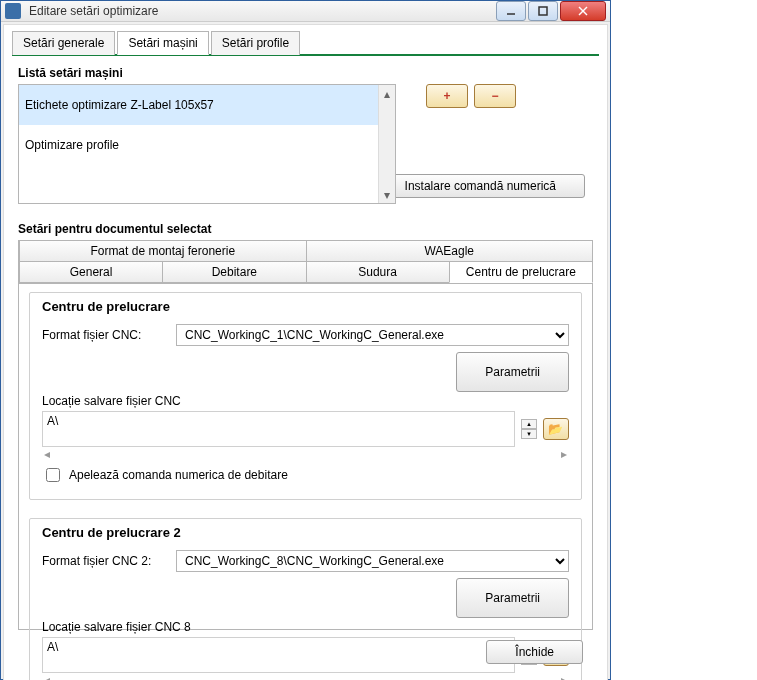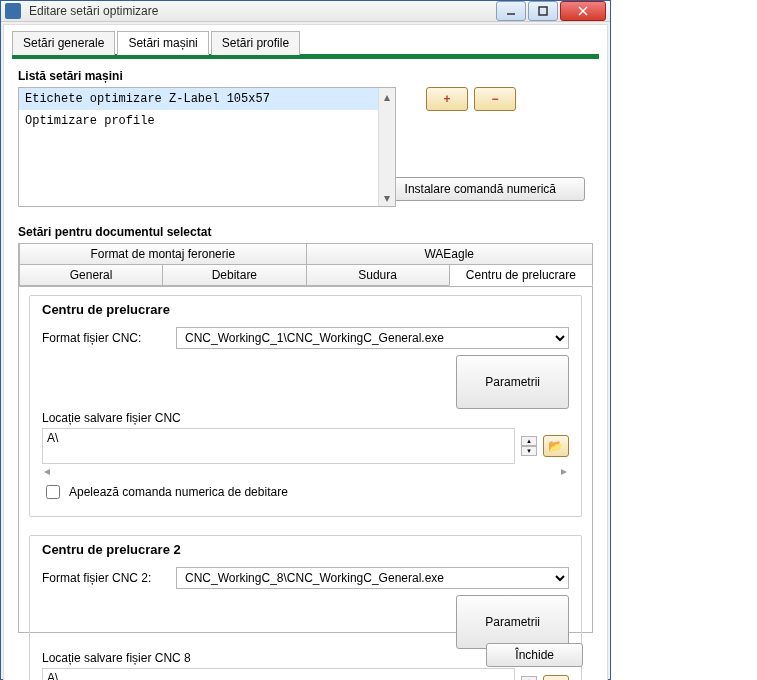--- a/index.html
+++ b/index.html
@@ -6,28 +6,28 @@
 body { margin: 0; background: #fff; }
 .window { width: 611px; height: 680px; border: 1px solid #2e5f9e; background: #f0f0f0; display: flex; flex-direction: column; }
 .titlebar { height: 30px; background: linear-gradient(#f8f8f8, #e8e8e8); display: flex; align-items: center; padding: 0 4px; border-bottom: 1px solid #ccc; }
 .titlebar .title { flex: 1; color: #333; padding-left: 4px; }
 .titlebar .icon { width: 16px; height: 16px; background: #3b6fa8; border-radius: 2px; display: inline-block; margin-right: 4px; }
 .win-btns { display: flex; gap: 2px; }
 .win-btn { width: 30px; height: 20px; border: 1px solid #8a9fb8; background: linear-gradient(#eaf1fb,#c9dcf2); border-radius: 3px; display: flex; align-items: center; justify-content: center; cursor: pointer; }
 .win-btn.close { background: linear-gradient(#f08080,#d43c2a); border-color: #a02020; color: #fff; width: 46px; }
 .win-btn svg { width: 10px; height: 10px; }
 .client { flex: 1; padding: 6px 8px 8px 8px; background: #fff; border: 1px solid #ddd; margin: 2px; display: flex; flex-direction: column; }
-.tabstrip { display: flex; border-bottom: 5px solid #15803d; }
+.tabstrip { display: flex; border-bottom: 2px solid #15803d; }
 .tab { padding: 4px 10px; background: #f4f4f4; border: 1px solid #b5b5b5; border-bottom: none; margin-right: 2px; margin-bottom: -1px; cursor: pointer; }
 .tab.active { background: #fff; border-bottom: 1px solid #fff; }
 .section-label { font-weight: bold; margin: 10px 0 4px 6px; }
 .top-row { display: flex; gap: 10px; align-items: flex-start; padding: 0 6px; }
 .listbox-wrap { width: 378px; height: 120px; border: 1px solid #b5b5b5; background: #fff; position: relative; display: flex; }
 .listbox { flex: 1; overflow: hidden; }
-.list-item { padding: 4px 6px; cursor: pointer; font-family: Liberation Mono, monospace; }
+.list-item { padding: 13px 6px; cursor: pointer; }
 .list-item.selected { background: #d6ebff; }
 .vscroll { width: 17px; background: #f0f0f0; border-left: 1px solid #dcdcdc; display: flex; flex-direction: column; justify-content: space-between; }
 .vscroll .arr { height: 17px; display: flex; align-items: center; justify-content: center; color: #666; }
 .btn-row { display: flex; gap: 6px; margin-left: 20px; }
 .sq-btn { width: 42px; height: 24px; border: 1px solid #a57c3a; background: linear-gradient(#fdf6e3,#f2dfa6); border-radius: 3px; display: flex; align-items: center; justify-content: center; cursor: pointer; }
 .sq-btn.plus { color: #c0392b; font-weight: bold; }
 .sq-btn.minus { color: #c0392b; font-weight: bold; }
 .big-btn { padding: 4px 28px; border: 1px solid #a0a0a0; background: linear-gradient(#fdfdfd,#e6e6e6); border-radius: 3px; cursor: pointer; }
 .install-row { display: flex; justify-content: flex-end; padding: 6px 14px 0 0; margin-top: -36px; }
 .section2 { margin-top: 14px; padding: 0 6px; }
@@ -35,21 +35,21 @@
 .subtab-row { display: flex; }
 .subtab { flex: 1; text-align: center; padding: 3px 6px; border: 1px solid #b5b5b5; background: linear-gradient(#fdfdfd,#ececec); cursor: pointer; margin: -1px -1px 0 0; }
 .subtab.active { background: #fff; border-bottom: 1px solid #fff; }
 .subcontent { background: #fff; border: 1px solid #b5b5b5; border-top: none; padding: 8px 10px; height: 346px; }
 .group { border: 1px solid #d0d0d0; border-radius: 2px; padding: 10px 12px 14px 12px; margin-bottom: 18px; }
 .group h3 { font-size: 13px; font-weight: bold; margin: -4px 0 10px 0; }
 .form-row { display: flex; align-items: center; gap: 16px; margin-bottom: 6px; }
 .form-row .lbl { width: 118px; }
 select.combo { flex: 1; height: 22px; border: 1px solid #b5b5b5; background: #fff; padding: 0 4px; }
 .param-row { display: flex; justify-content: flex-end; margin: 4px 0 2px 0; }
-.param-btn { padding: 19px 28px; border: 1px solid #a0a0a0; background: linear-gradient(#fdfdfd,#e6e6e6); border-radius: 3px; cursor: pointer; }
+.param-btn { padding: 12px 28px; border: 1px solid #a0a0a0; background: linear-gradient(#fdfdfd,#e6e6e6); border-radius: 3px; cursor: pointer; }
 .pathbox { display: flex; align-items: center; gap: 6px; }
 .pathbox textarea { flex: 1; height: 36px; border: 1px solid #d0d0d0; resize: none; padding: 2px 4px; font-family: inherit; }
 .spinner { width: 16px; display: flex; flex-direction: column; }
 .spinner .sp { height: 10px; border: 1px solid #b5b5b5; background: #f4f4f4; font-size: 7px; text-align: center; line-height: 7px; cursor: pointer; }
 .browse-btn { width: 26px; height: 22px; border: 1px solid #a57c3a; background: linear-gradient(#fdf6e3,#f2dfa6); border-radius: 3px; display: flex; align-items: center; justify-content: center; cursor: pointer; }
 .checkbox-row { display: flex; align-items: center; gap: 6px; margin-top: 8px; }
 .checkbox-row input { width: 14px; height: 14px; }
 .footer { display: flex; justify-content: flex-end; padding: 10px 16px; }
 .hscroll-hint { height: 10px; display: flex; justify-content: space-between; color: #999; font-size: 9px; padding: 0 2px; }
 </style>

